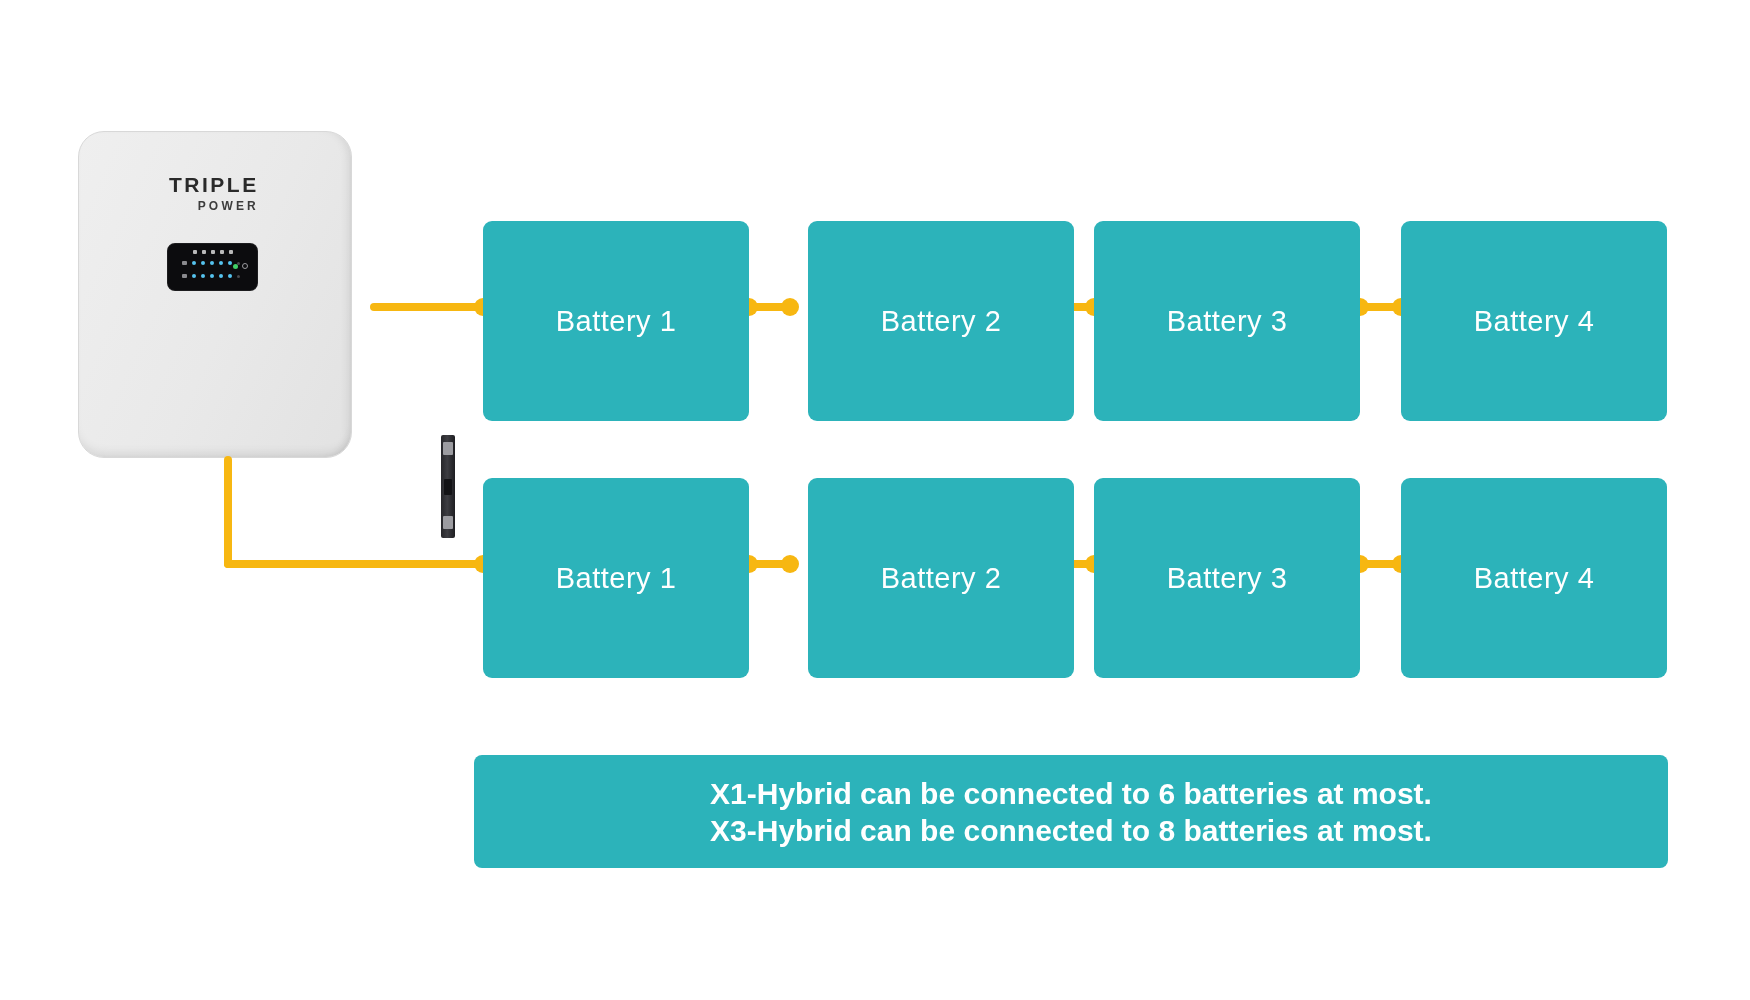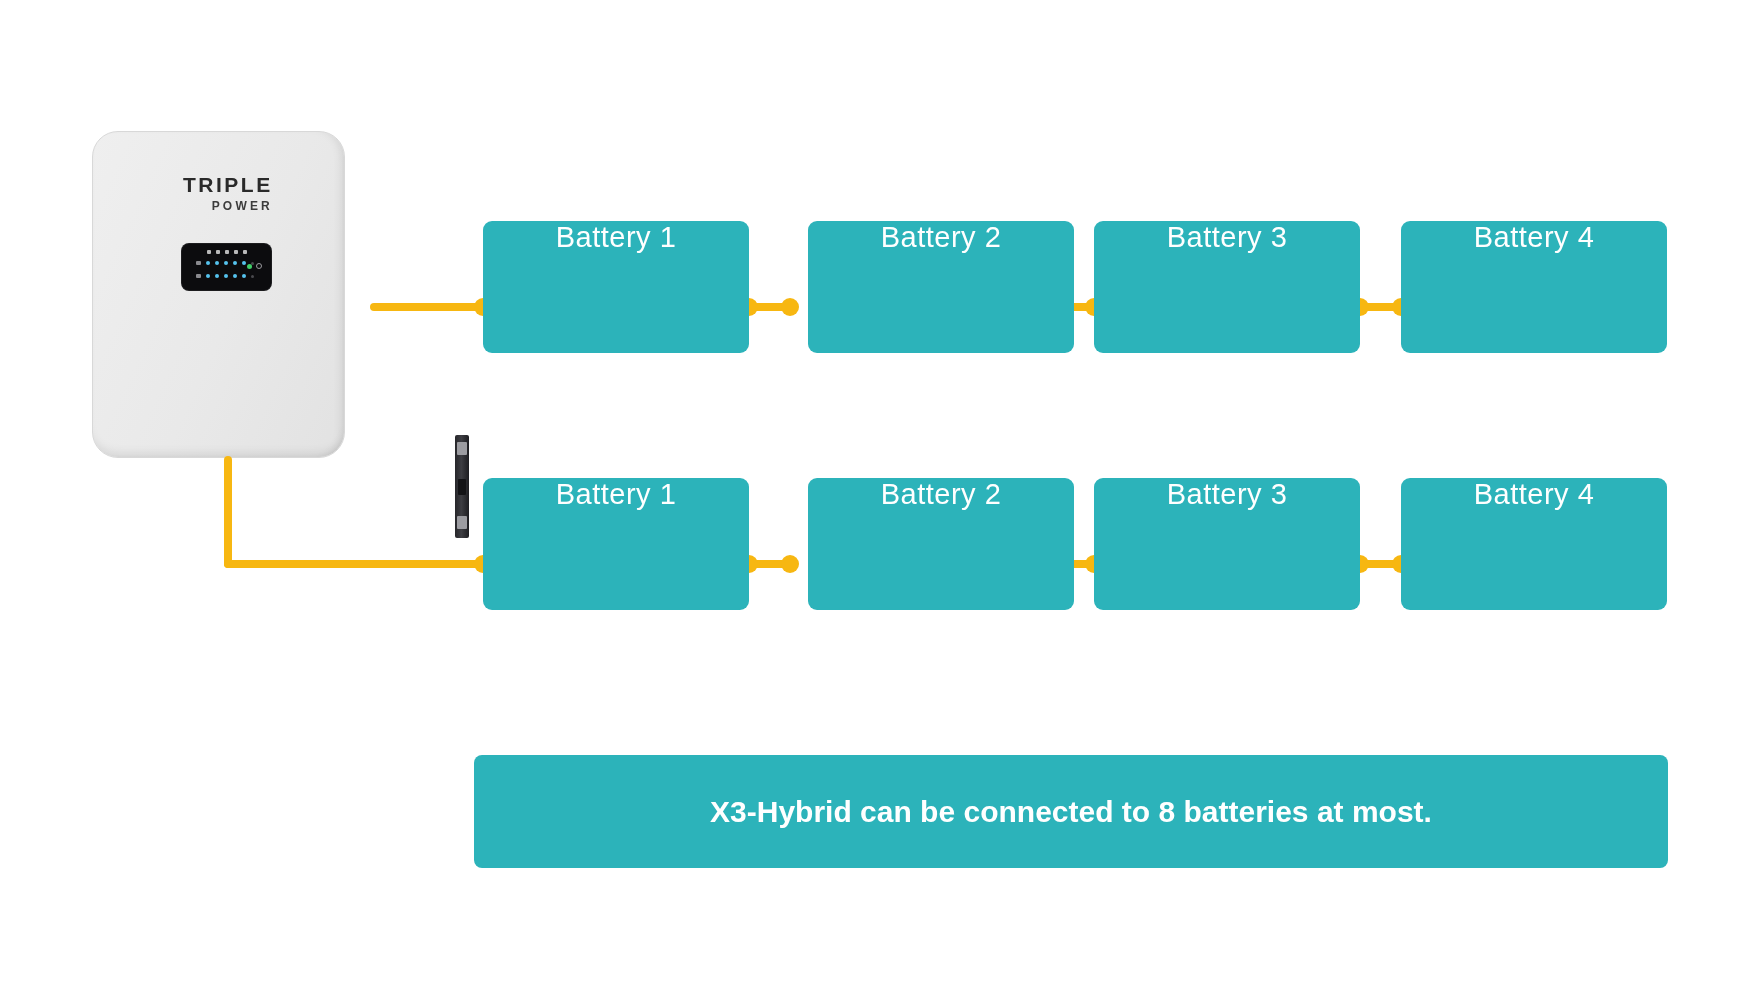--- a/index.html
+++ b/index.html
@@ -2,21 +2,21 @@
 <html style="--teal: #2CB3BA; --yellow: #F7B711;"><head>
 <meta charset="utf-8">
 <style>
   html,body{margin:0;padding:0;background:#fff;}
   .stage{
     position:relative;width:1750px;height:1000px;background:#fff;overflow:hidden;
     font-family:"Liberation Sans", sans-serif;
   }
   
   .inverter{
-    position:absolute;left:92px;top:131px;width:253px;height:327px;
+    position:absolute;left:78px;top:131px;width:274px;height:327px;
     background:linear-gradient(115deg,#efefef 0%,#e9e9e9 55%,#e2e2e2 100%);
     border:1px solid #d8d8d8;border-radius:26px;box-sizing:border-box;
     box-shadow:inset -8px 0 10px -6px rgba(0,0,0,.10), inset 0 -10px 12px -8px rgba(0,0,0,.12);
   }
   .brand{position:absolute;left:90px;top:42px;width:90px;}
   .brand-top{
     font-size:21px;font-weight:bold;color:#2a2a2a;letter-spacing:2.5px;
     transform:scaleY(.92);white-space:nowrap;
   }
   .brand-bottom{
@@ -46,22 +46,22 @@
   .connector .t1{top:7px;}
   .connector .t2{bottom:9px;}
   .connector .notch{position:absolute;left:3px;top:44px;width:8px;height:16px;background:#131316;border-radius:1px;}
   
   .cable{position:absolute;background:var(--yellow);}
   .cable.h{height:8px;border-radius:4px;}
   .cable.v{width:8px;border-radius:4px;}
   .dot{position:absolute;width:18px;height:18px;border-radius:50%;background:var(--yellow);}
   
   .battery{
-    position:absolute;width:266px;height:132px;background:var(--teal);
-    border-radius:9px;display:flex;justify-content:center;
+    position:absolute;width:266px;height:200px;background:var(--teal);
+    border-radius:9px;display:flex;align-items:center;justify-content:center;
   }
   .battery-label{color:#fff;font-size:29px;letter-spacing:.5px;}
   .row1{top:221px;}
   .row2{top:478px;}
   .c1{left:483px;} .c2{left:808px;} .c3{left:1094px;} .c4{left:1401px;}
   
   .note{
     position:absolute;left:474px;top:755px;width:1194px;height:113px;
     background:var(--teal);border-radius:8px;
     display:flex;flex-direction:column;align-items:center;justify-content:center;
@@ -163,16 +163,17 @@
     <span class="battery-label">Battery 2</span>
   </div>
   <div class="battery row2 c3">
     <span class="battery-label">Battery 3</span>
   </div>
   <div class="battery row2 c4">
     <span class="battery-label">Battery 4</span>
   </div>
 
   <div class="note">
+    <div class="note-line">X1-Hybrid can be connected to 6 batteries at most.</div>
     <div class="note-line">X3-Hybrid can be connected to 8 batteries at most.</div>
   </div>
 
 </div>
 
 </body></html>

